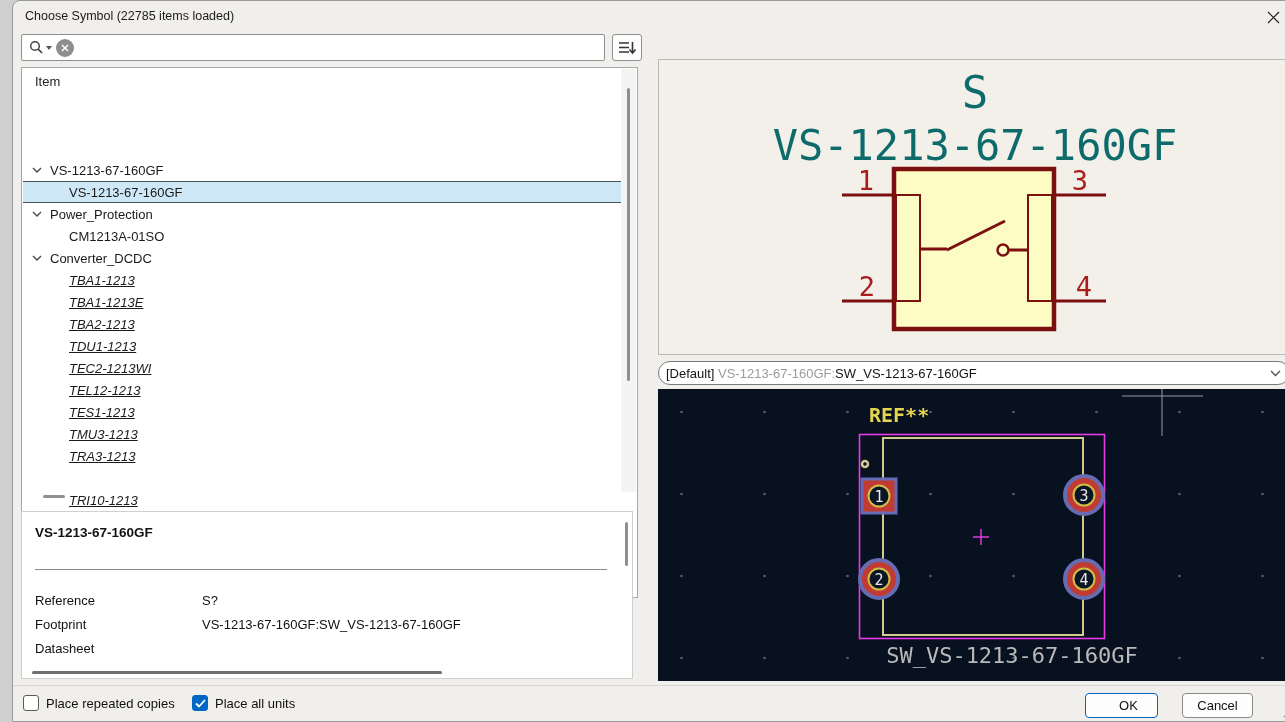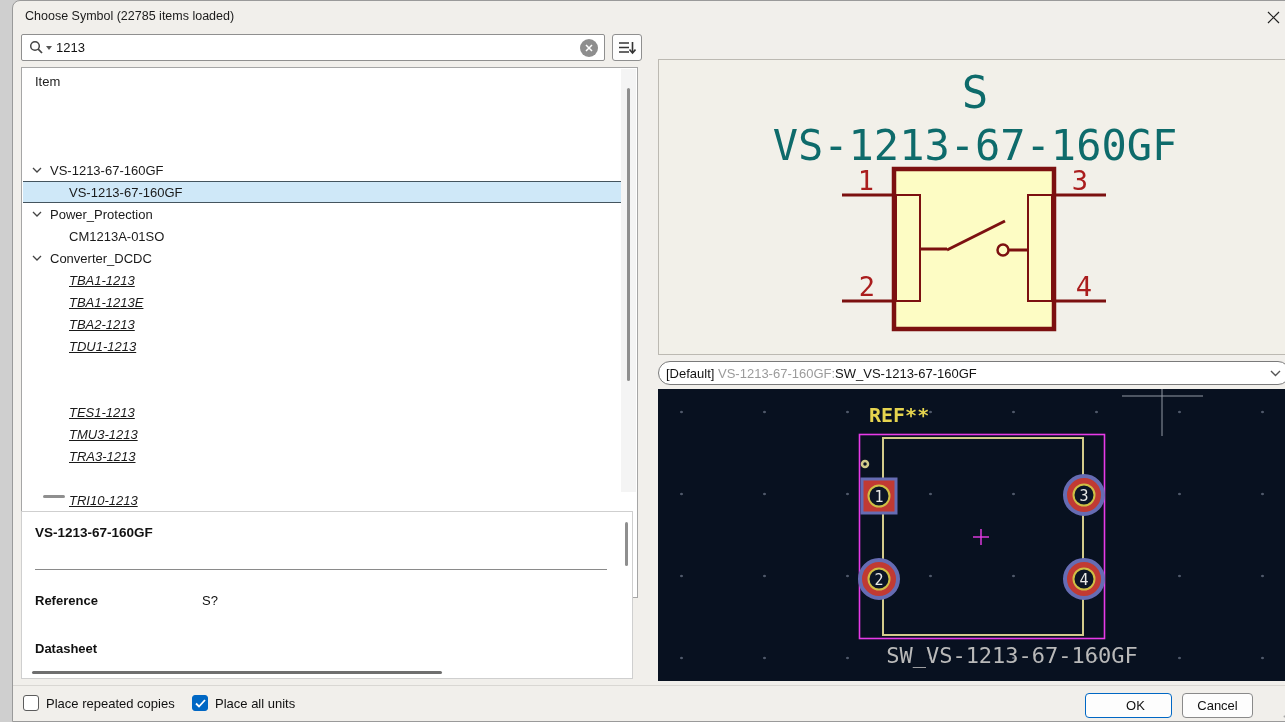--- a/index.html
+++ b/index.html
@@ -26,31 +26,31 @@
   .trow.italic .tlabel{font-style:italic;text-decoration:underline;}
   .trow.selected{background:#cfe8f8;border-top:1px solid #44545e;border-bottom:1px solid #44545e;box-sizing:border-box;}
   .vscroll{position:absolute;right:1px;top:1px;width:15px;height:423px;background:#f4f4f4;}
   .vscroll .thumb{position:absolute;left:6px;top:19px;width:3px;height:293px;background:#8f8f8f;border-radius:2px;}
   .hscroll-thumb{position:absolute;left:21px;top:427px;width:22px;height:3px;background:#8f8f8f;border-radius:2px;}
   
   .details{position:absolute;left:8px;top:510px;width:612px;height:168px;background:#fff;border:1px solid #cfcfcf;box-sizing:border-box;}
   .details-title{position:absolute;left:13px;top:13px;font-size:13.5px;font-weight:bold;color:#111;}
   .details-hr{position:absolute;left:13px;top:57px;width:572px;height:0;border-top:1px solid #8a8a8a;}
   .drow{position:absolute;left:13px;width:580px;height:24px;font-size:13px;color:#111;}
-  .drow .dlabel{position:absolute;left:0;font-weight:bold;}
+  .drow .dlabel{position:absolute;left:0;font-weight:normal;}
   .drow .dvalue{position:absolute;left:167px;}
   .details .vthumb{position:absolute;right:4px;top:10px;width:3px;height:44px;background:#8f8f8f;border-radius:2px;}
   .details .hthumb{position:absolute;left:10px;bottom:4px;width:410px;height:3px;background:#6f6f6f;border-radius:2px;}
   
   .footer-sep{position:absolute;left:0;top:684px;width:100%;height:0;border-top:1px solid #d9d7d3;}
   .checkbox-row{position:absolute;top:694px;display:flex;align-items:center;font-size:13px;color:#111;}
   .cb{width:16px;height:16px;border:1px solid #5c5c5c;border-radius:3px;background:#fff;box-sizing:border-box;margin-right:7px;display:flex;align-items:center;justify-content:center;}
   .cb.checked{background:#0067c4;border-color:#0067c4;}
   .btn{position:absolute;top:692px;height:25px;background:#fdfdfd;border:1px solid #8a8a8a;border-radius:4px;font-size:13px;color:#111;display:flex;align-items:center;justify-content:center;box-sizing:border-box;cursor:pointer;font-family:"Liberation Sans",sans-serif;}
-  .btn.ok{left:1072px;width:87px;border:1.5px solid #0067c4;padding-left:20px;}
+  .btn.ok{left:1072px;width:73px;border:1.5px solid #0067c4;padding-left:20px;}
   .btn.cancel{left:1169px;width:71px;}
   .grip{position:absolute;right:3px;bottom:3px;}
   
   .sym-panel{position:absolute;left:645px;top:58px;width:632px;height:296px;background:#f2f0e9;border:1px solid #bcb9b2;box-sizing:border-box;}
   .fp-select{position:absolute;left:645px;top:360px;width:632px;height:24px;background:#fff;border:1px solid #7a7a7a;border-radius:12px;box-sizing:border-box;display:flex;align-items:center;font-size:13px;cursor:pointer;}
   .fp-select .seg{white-space:pre;}
   .fp-select .prefix{color:#141414;margin-left:7px;}
   .fp-select .lib{color:#9b9b9b;}
   .fp-select .fpname{color:#141414;}
   .fp-select .dd-chev{margin-left:auto;margin-right:8px;display:flex;align-items:center;}
@@ -74,21 +74,20 @@
   </div>
 
   <div class="search-box">
     <span class="search-glyph">
       <svg width="15" height="15" viewBox="0 0 15 15">
           <circle cx="6" cy="6" r="4.3" fill="none" stroke="#444" stroke-width="1.5"></circle>
           <line x1="9.2" y1="9.2" x2="13" y2="13" stroke="#444" stroke-width="1.7"></line>
         </svg>
       <span class="search-caret"></span>
     </span>
-    <span class="search-text">1213</span>
     <span class="clear-btn">
       <svg width="8" height="8" viewBox="0 0 8 8">
           <path d="M1 1 L7 7 M7 1 L1 7" stroke="#fff" stroke-width="1.5"></path>
         </svg>
     </span>
   </div>
   <div class="sort-btn">
     <svg width="18" height="16" viewBox="0 0 18 16">
       <line x1="1" y1="3" x2="11" y2="3" stroke="#333" stroke-width="1.6"></line>
       <line x1="1" y1="7.5" x2="11" y2="7.5" stroke="#333" stroke-width="1.6"></line>
@@ -136,20 +135,26 @@
       </div>
     <div class="trow lvl1 italic" style="top:223px">
         <span class="tlabel">TBA1-1213E</span>
       </div>
     <div class="trow lvl1 italic" style="top:245px">
         <span class="tlabel">TBA2-1213</span>
       </div>
     <div class="trow lvl1 italic" style="top:267px">
         <span class="tlabel">TDU1-1213</span>
       </div>
+    <div class="trow lvl1 italic" style="top:289px">
+        <span class="tlabel">TEC2-1213WI</span>
+      </div>
+    <div class="trow lvl1 italic" style="top:311px">
+        <span class="tlabel">TEL12-1213</span>
+      </div>
     <div class="trow lvl1 italic" style="top:333px">
         <span class="tlabel">TES1-1213</span>
       </div>
     <div class="trow lvl1 italic" style="top:355px">
         <span class="tlabel">TMU3-1213</span>
       </div>
     <div class="trow lvl1 italic" style="top:377px">
         <span class="tlabel">TRA3-1213</span>
       </div>
     <div class="trow lvl1 italic" style="top:421px">
@@ -161,20 +166,24 @@
       </div>
     <div class="hscroll-thumb"></div>
   </div>
 
   <div class="details">
     <div class="details-title">VS-1213-67-160GF</div>
     <div class="details-hr"></div>
     <div class="drow" style="top:81px">
       <span class="dlabel">Reference</span>
       <span class="dvalue">S?</span>
+    </div>
+    <div class="drow" style="top:105px">
+      <span class="dlabel">Footprint</span>
+      <span class="dvalue">VS-1213-67-160GF:SW_VS-1213-67-160GF</span>
     </div>
     <div class="drow" style="top:129px">
       <span class="dlabel">Datasheet</span>
       <span class="dvalue"></span>
     </div>
     <div class="vthumb"></div>
     <div class="hthumb"></div>
   </div>
 
   <div class="sym-panel">

